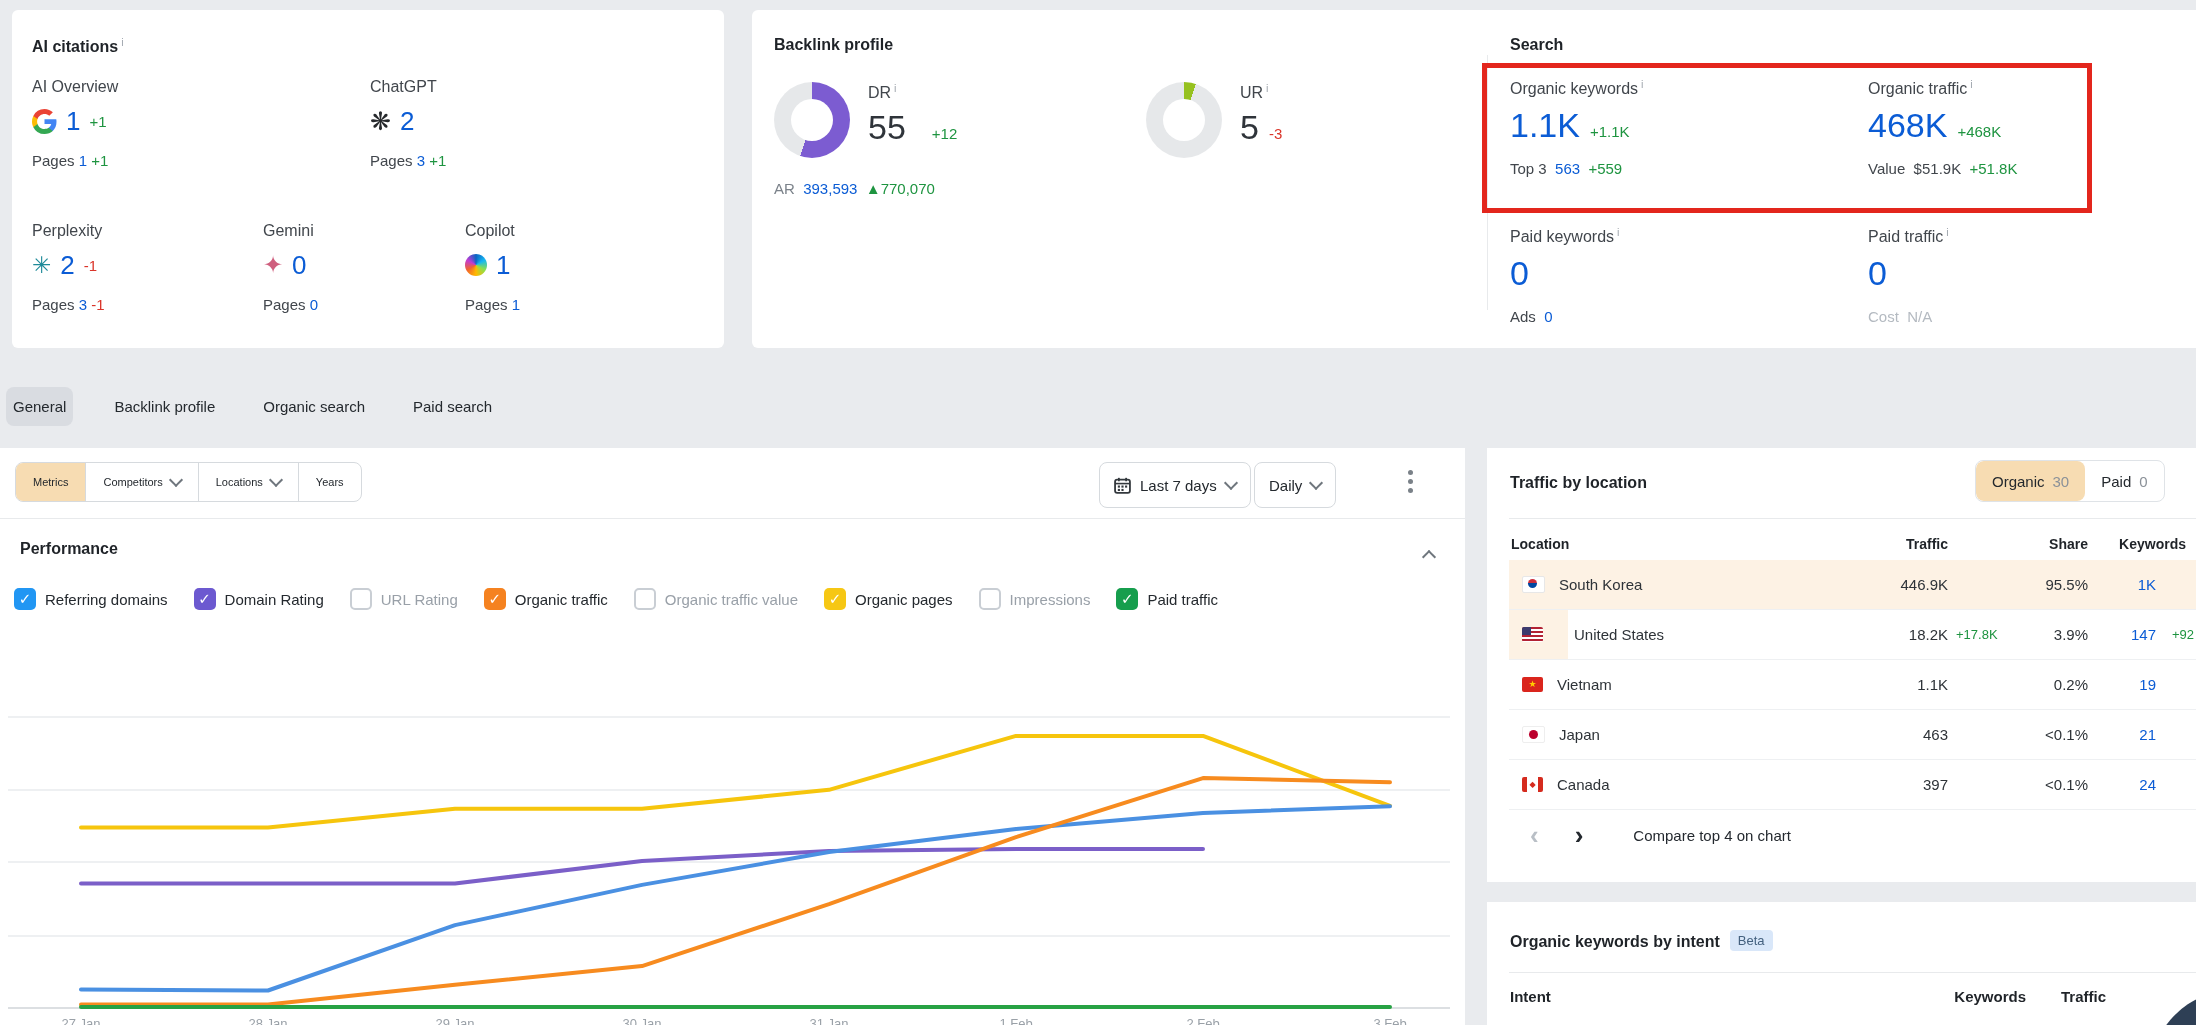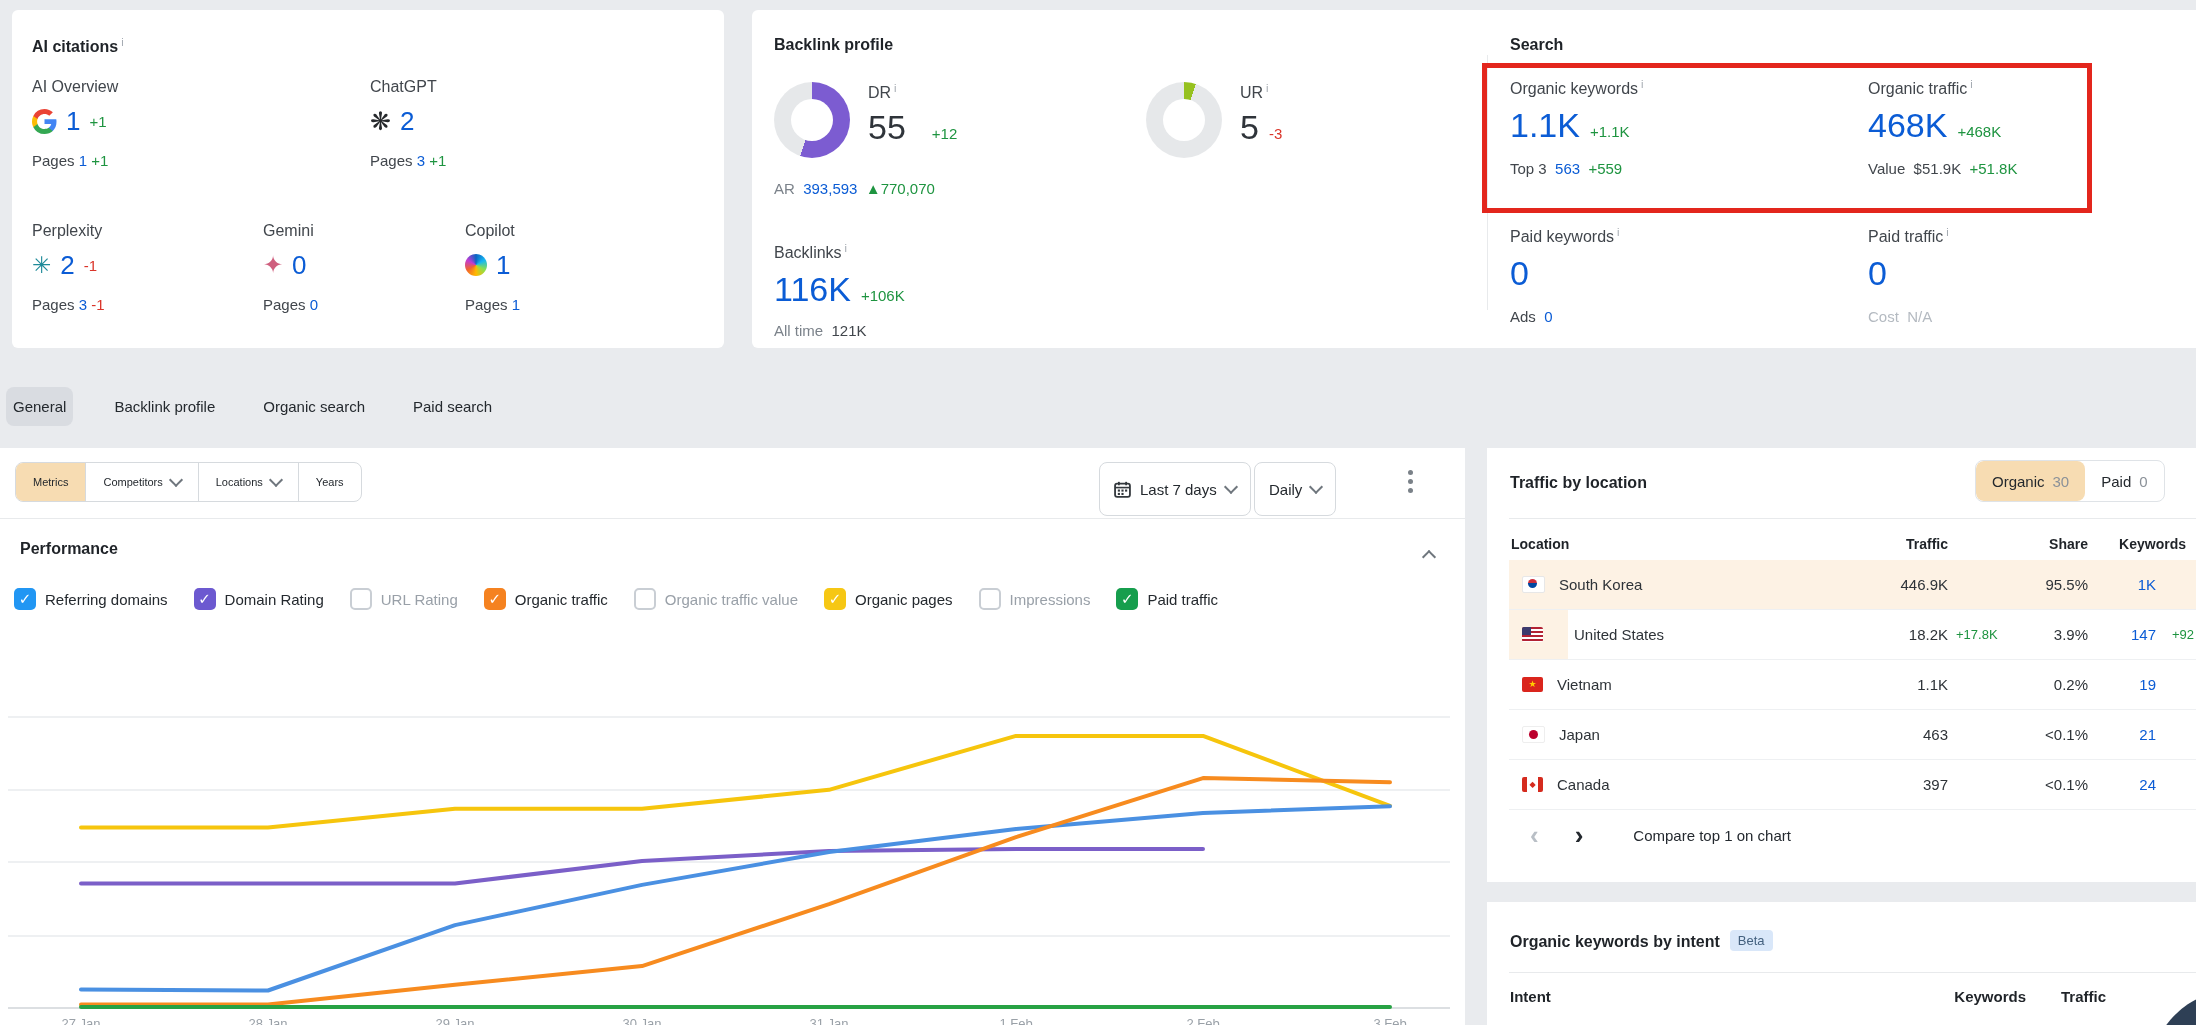--- a/index.html
+++ b/index.html
@@ -28,21 +28,21 @@
   .annot{position:absolute;border:5px solid var(--annotRed);pointer-events:none;}
   
   .tabs{position:absolute;left:6px;top:384px;height:44px;display:flex;align-items:center;gap:34px;}
   .tab{font-size:15px;color:#24292e;padding:11px 7px;border-radius:8px;cursor:pointer;white-space:nowrap;}
   .tab.sel{background:#d9dce1;}
   
   .seg{position:absolute;left:15px;top:462px;height:38px;display:flex;border:1px solid #d6dade;border-radius:8px;background:#fff;overflow:hidden;}
   .seg .s{display:flex;align-items:center;gap:8px;padding:0 17px;font-size:11px;color:#24292e;border-right:1px solid #d6dade;}
   .seg .s:last-child{border-right:none;}
   .seg .s.tan{background:var(--chipTan);}
-  .btn{position:absolute;height:54px;display:flex;align-items:center;gap:9px;padding:1px 14px;border:1px solid #d6dade;border-radius:8px;background:#fff;font-size:15px;color:#24292e;box-sizing:border-box;}
+  .btn{position:absolute;height:46px;display:flex;align-items:center;gap:9px;padding:1px 14px;border:1px solid #d6dade;border-radius:8px;background:#fff;font-size:15px;color:#24292e;box-sizing:border-box;}
   .chev{width:8px;height:8px;border-right:2px solid #6f767d;border-bottom:2px solid #6f767d;transform:rotate(45deg);margin-top:-4px;}
   .chev.up{transform:rotate(-135deg);margin-top:4px;}
   .kebab{position:absolute;left:1408px;top:468px;width:6px;display:flex;flex-direction:column;gap:4px;}
   .kebab i{width:5px;height:5px;border-radius:50%;background:#7a8188;}
   .divider{position:absolute;background:#e8eaec;}
   
   .mrow{position:absolute;display:flex;align-items:center;gap:26px;white-space:nowrap;}
   .metric{display:flex;align-items:center;gap:9px;cursor:pointer;}
   .cb{width:22px;height:22px;border-radius:5px;box-sizing:border-box;border:2px solid #c9ced4;background:#fff;display:flex;align-items:center;justify-content:center;}
   .cb.on{border:none;color:#fff;font-size:15px;font-weight:700;}
@@ -166,28 +166,20 @@
 
     <div class="donut" id="urDonut" style="position: absolute; left: 394px; top: 72px; background: conic-gradient(rgb(150, 193, 31) 0deg, rgb(150, 193, 31) 18deg, rgb(230, 232, 234) 18deg, rgb(230, 232, 234) 360deg);"></div>
     <div style="position:absolute;left:488px;top:72px;">
       <div class="lbl"><span>UR</span><sup class="info">i</sup></div>
       <div style="display:flex;align-items:baseline;gap:10px;margin-top:8px;">
           <span class="big dark">5</span>
           <span class="chg down">-3</span>
         </div>
     </div>
 
-    <div style="position:absolute;left:22px;top:232px;">
-      <div class="lbl"><span>Backlinks</span><sup class="info">i</sup></div>
-      <div style="display:flex;align-items:baseline;gap:10px;margin-top:10px;">
-          <span class="big">116K</span>
-          <span class="chg up">+106K</span>
-        </div>
-      <div class="sub alltime" style="margin-top:16px;"><span class="gray">All time</span>&nbsp; <span class="v">121K</span></div>
-    </div>
 
 
     <div class="divider" style="left:735px;top:45px;width:1px;height:255px;"></div>
 
     <h3 class="tt" style="position:absolute;left:758px;top:26px;">Search</h3>
 
     <div style="position:absolute;left:758px;top:68px;">
       <div class="lbl"><span>Organic keywords</span><sup class="info">i</sup></div>
       <div style="display:flex;align-items:baseline;gap:10px;margin-top:10px;">
           <span class="big">1.1K</span>
@@ -407,21 +399,21 @@
         <div class="r">397</div>
         <div class="grn" style="padding-left:8px;"></div>
         <div class="r">&lt;0.1%</div>
         <div class="r kwv">24</div>
         <div class="grn r" style="padding-right:2px;"></div>
       </div>
     </div>
   <div class="pager">
     <span class="arr dis">‹</span>
     <span class="arr en">›</span>
-    <span style="margin-left:14px;">Compare top 1 on chart</span>
+    <span style="margin-left:14px;">Compare top 4 on chart</span>
   </div>
 
   <div class="panel" style="left:1487px;top:902px;width:709px;height:123px;">
     <h3 class="tt" style="position:absolute;left:23px;top:28px;"><span>Organic keywords by intent</span><span class="beta">Beta</span></h3>
     <div class="divider" style="left:22px;top:70px;width:687px;height:1px;"></div>
   </div>
   <div class="ihead">
     <div>Intent</div>
     <div class="r">Keywords</div>
     <div class="r">Traffic</div>

